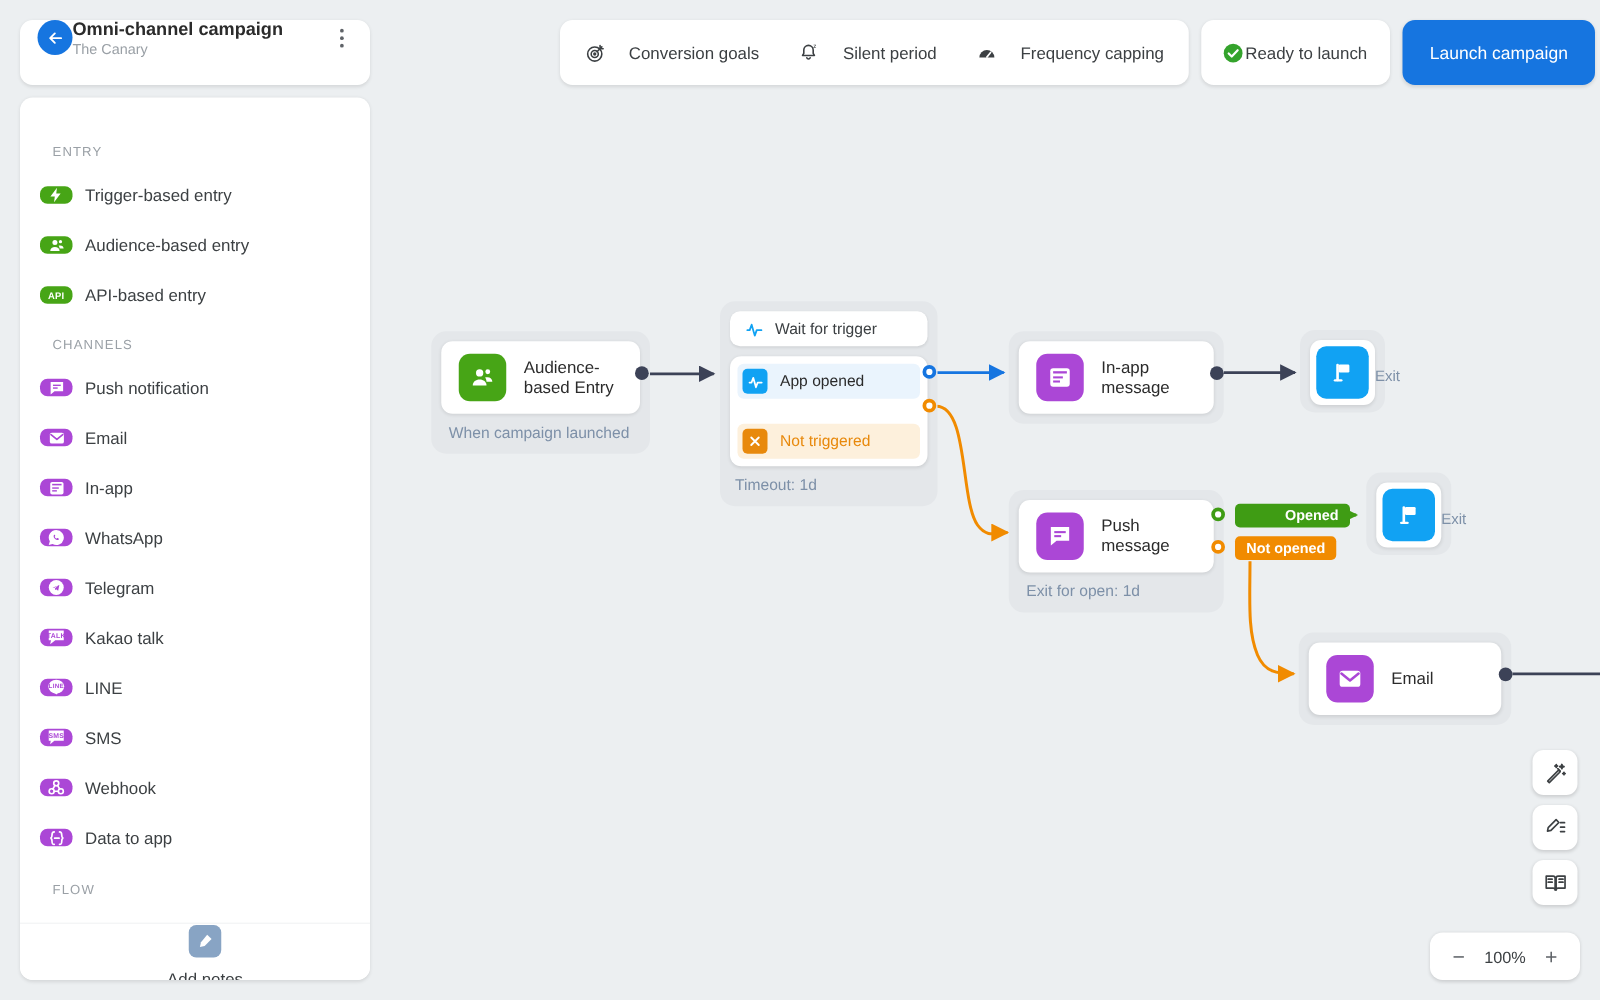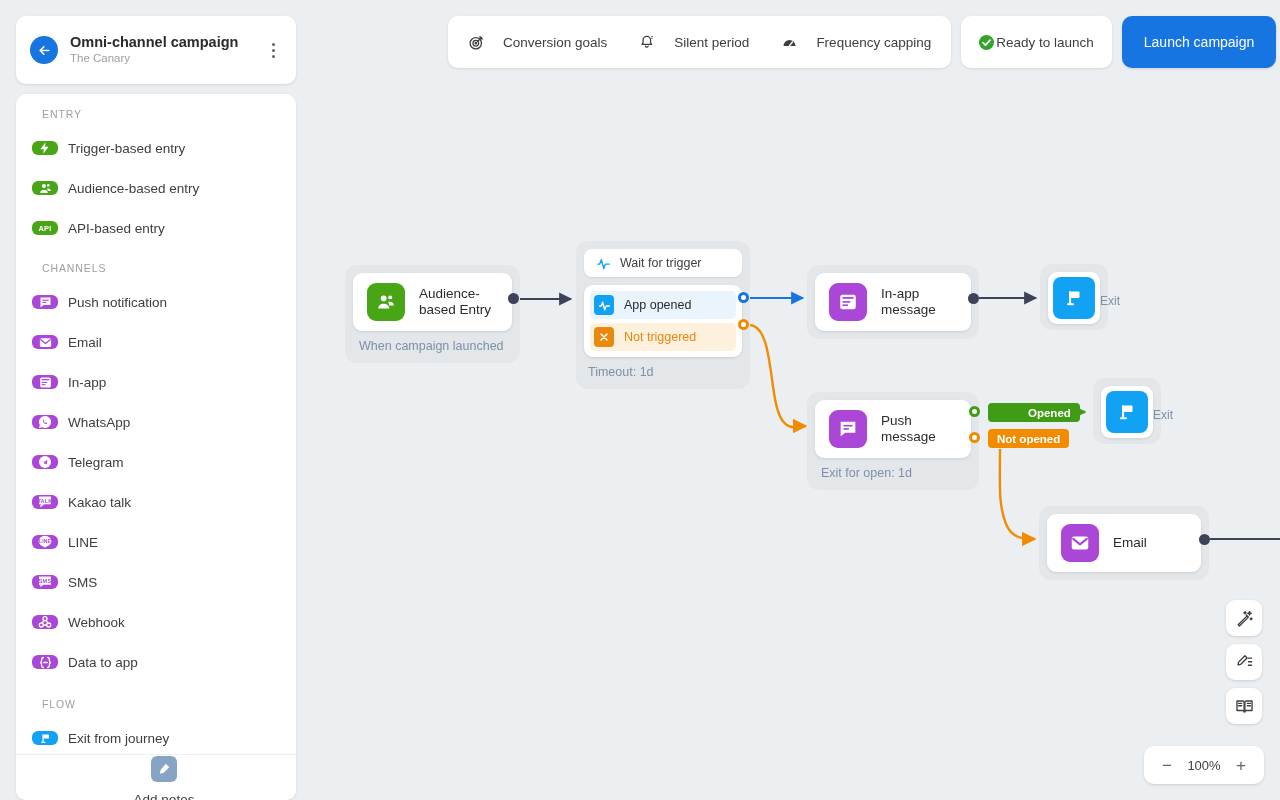--- a/index.html
+++ b/index.html
@@ -11,21 +11,21 @@
   }
   #app { position: relative; width: 1280px; height: 800px; background: #eceff1; }
 
   
   .sidebar { position: absolute; left: 16px; top: 16px; width: 280px; height: 768px; }
   .side-card {
     background: #fff; border-radius: 10px;
     box-shadow: 0 1px 3px rgba(0,0,0,.10);
   }
   .side-header {
-    height: 68px; display: flex; align-items: center; padding: 0 12px 0 14px; gap: 12px;
+    height: 52px; display: flex; padding: 0 12px 0 14px; 
     margin-bottom: 10px;
   }
   .back-circle {
     width: 28px; height: 28px; border-radius: 50%;
     background: #1675e0; flex: 0 0 28px;
     display: flex; align-items: center; justify-content: center;
   }
   .back-circle svg { display: block; }
   .hdr-text { flex: 1 1 auto; min-width: 0; }
   .hdr-title {
@@ -33,21 +33,21 @@
     white-space: nowrap; overflow: hidden; text-overflow: ellipsis;
   }
   .hdr-sub { font-size: 11.5px; color: #9aa0a6; line-height: 15px; }
   .kebab { width: 22px; height: 28px; display: flex; flex-direction: column;
            align-items: center; justify-content: center; gap: 3px; cursor: pointer; }
   .kebab i { width: 3px; height: 3px; border-radius: 50%; background: #5f6368; display: block; }
 
   .side-body {
     position: relative; height: 706px; overflow: hidden; padding-top: 14px;
   }
-  .side-scroll { position: absolute; inset: 0 0 46px 0; overflow: hidden; padding-top: 14px; }
+  .side-scroll { position: absolute; inset: 0 0 46px 0; overflow: hidden; padding-top: 14px; margin-top: 24px; }
   .sec-label {
     font-size: 10.5px; letter-spacing: .9px; color: #9aa0a6;
     padding: 0 0 8px 26px; text-transform: uppercase;
   }
   .sec-label.flow-label { padding-top: 16px; }
   .nav-item {
     display: flex; align-items: center; gap: 10px;
     height: 40px; padding-left: 16px; cursor: pointer;
   }
   .nav-label { font-size: 13.5px; color: #3c4043; }
@@ -129,21 +129,21 @@
   .trigger-head .t { font-size: 12.5px; color: #3c4043; }
   .trigger-body {
     background: #fff; border-radius: 9px; padding: 6px;
     box-shadow: 0 1px 3px rgba(0,0,0,.10);
   }
   .branch-row {
     display: flex; align-items: center; gap: 10px;
     height: 28px; padding: 0 8px 0 4px; border-radius: 5px; cursor: pointer;
   }
   .branch-row.blue { background: #eaf4fd; }
-  .branch-row.orange { background: #fdf0dc; margin-top: 4px; }
+  .branch-row.orange { background: #fdf0dc; margin-top: 20px; }
   .branch-ico { width: 20px; height: 20px; border-radius: 4px; flex: 0 0 20px;
                 display: flex; align-items: center; justify-content: center; }
   .branch-ico.blue { background: #11a2f3; }
   .branch-ico.orange { background: #e8890c; }
   .branch-txt { font-size: 12.5px; }
   .branch-row.blue .branch-txt { color: #2b2b2b; }
   .branch-row.orange .branch-txt { color: #e8890c; }
 
   
   .exit-wrap {

